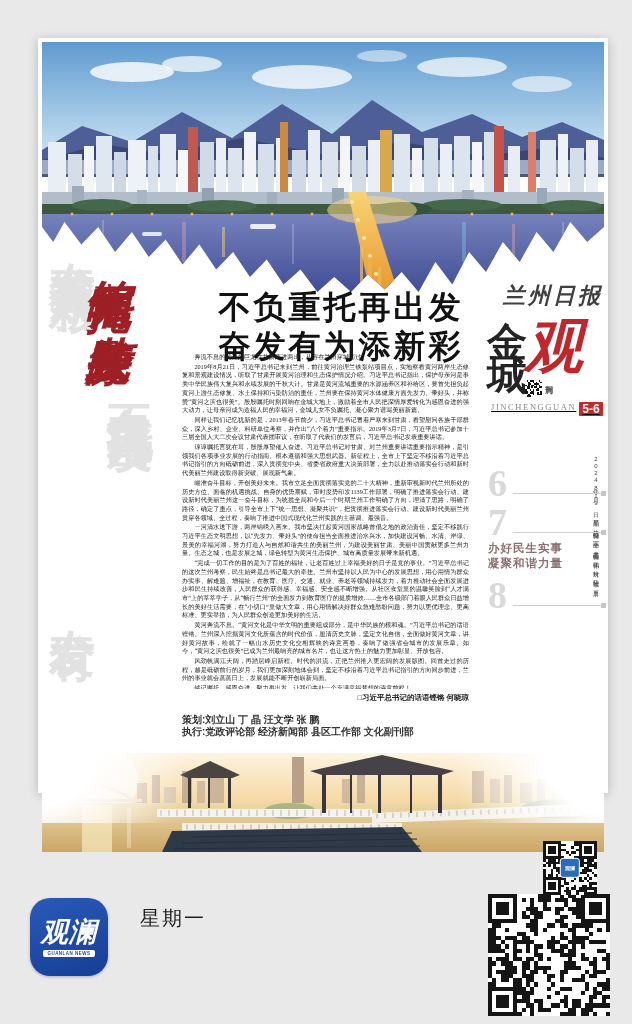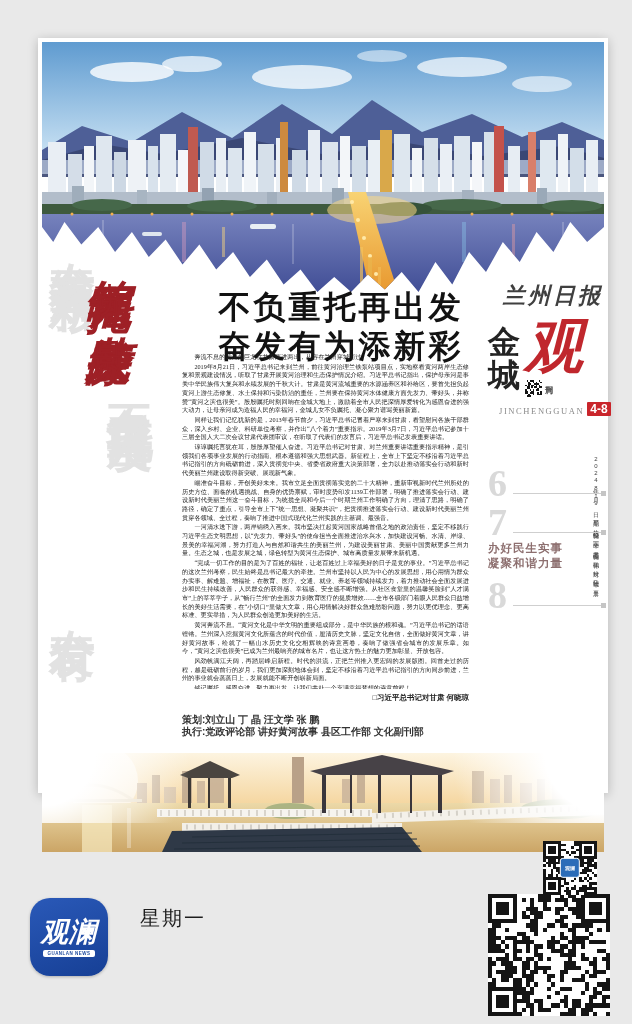--- a/index.html
+++ b/index.html
@@ -57,34 +57,34 @@
   
   .paper-name{
     position:absolute;left:449px;top:243px;width:120px;z-index:3;
     font-family:"DejaVu Serif",cursive,serif;font-style:italic;font-weight:bold;
     color:#404040;font-size:22px;letter-spacing:3px;white-space:nowrap;margin-left:16px;
   }
   .logo{position:absolute;left:449px;top:286px;width:120px;height:112px;z-index:3;}
   .logo-jincheng{
     position:absolute;left:0;top:2px;width:34px;
     font-family:"Liberation Serif","DejaVu Serif",serif;font-weight:900;color:#232323;
-    font-size:32px;line-height:33px;text-align:center;letter-spacing:0;
+    font-size:40px;line-height:33px;text-align:center;letter-spacing:0;
   }
   .logo-guan{
     position:absolute;left:38px;top:-8px;
     font-family:"DejaVu Serif",cursive,serif;font-style:italic;font-weight:bold;
     color:#c0272d;font-size:58px;line-height:60px;
   }
   .logo-row2{position:absolute;left:38px;top:56px;display:flex;align-items:flex-start;}
   .logo-miniqr{width:17px;height:17px;position:relative;}
   .logo-zhoukan{
     writing-mode:vertical-rl;text-orientation:upright;font-size:8px;line-height:9px;
     color:#555;margin-left:2px;font-weight:bold;letter-spacing:0;
   }
-  .logo-latin-row{position:absolute;left:12px;top:78px;display:flex;align-items:flex-end;white-space:nowrap;}
+  .logo-latin-row{position:absolute;left:4px;top:78px;display:flex;align-items:flex-start;white-space:nowrap;text-decoration:underline;}
   .logo-latin{
     font-family:"Liberation Serif","DejaVu Serif",serif;color:#8a8a8a;
     font-size:8.5px;letter-spacing:1.6px;
   }
   .pages-badge{
     display:inline-block;background:#c9252b;color:#fff;font-weight:900;
     font-size:12px;line-height:14px;padding:0 3px;margin-left:3px;border-radius:1px;
   }
   .edition{
     position:absolute;right:8px;top:418px;height:240px;z-index:3;
@@ -339,41 +339,41 @@
             <rect x="81.81818181818183" y="81.81818181818183" width="9.090909090909092" height="9.090909090909092"></rect>
             <rect x="90.90909090909092" y="81.81818181818183" width="9.090909090909092" height="9.090909090909092"></rect>
             <rect x="9.090909090909092" y="90.90909090909092" width="9.090909090909092" height="9.090909090909092"></rect>
             <rect x="18.181818181818183" y="90.90909090909092" width="9.090909090909092" height="9.090909090909092"></rect>
             <rect x="27.272727272727273" y="90.90909090909092" width="9.090909090909092" height="9.090909090909092"></rect>
           </svg></div>
       <div class="logo-zhoukan">周刊</div>
     </div>
     <div class="logo-latin-row">
       <span class="logo-latin">JINCHENGGUAN</span>
-      <span class="pages-badge">4-8</span>
+      <span class="pages-badge">5-6</span>
     </div>
   </div>
   <div class="edition">2024年8月19日 星期一 执行编辑 丁丽华 美术编辑 鹏伟 校对 马晓军 王册</div>
 
   <div class="article">
       <p>奔流不息的黄河如巨龙在甘肃两进两出，从容在兰州穿城而过。</p>
       <p>2019年8月21日，习近平总书记来到兰州，前往黄河治理兰铁泵站项目点，实地察看黄河两岸生态修复和景观建设情况，听取了甘肃开展黄河治理和生态保护情况介绍。习近平总书记指出，保护母亲河是事关中华民族伟大复兴和永续发展的千秋大计。甘肃是黄河流域重要的水源涵养区和补给区，要首先担负起黄河上游生态修复、水土保持和污染防治的重任，兰州要在保持黄河水体健康方面先发力、带好头，并称赞“黄河之滨也很美”。殷殷嘱托时刻回响在金城大地上，激励着全市人民把深情厚爱转化为感恩奋进的强大动力，让母亲河成为造福人民的幸福河，金城儿女不负嘱托、凝心聚力谱写美丽新篇。</p>
       <p>同样让我们记忆犹新的是，2013年春节前夕，习近平总书记冒着严寒来到甘肃，看望慰问各族干部群众，深入乡村、企业、科研单位考察，并作出“八个着力”重要指示。2019年3月7日，习近平总书记参加十三届全国人大二次会议甘肃代表团审议，在听取了代表们的发言后，习近平总书记发表重要讲话。</p>
       <p>谆谆嘱托言犹在耳，殷殷厚望催人奋进。习近平总书记对甘肃、对兰州重要讲话重要指示精神，是引领我们各项事业发展的行动指南、根本遵循和强大思想武器。新征程上，全市上下坚定不移沿着习近平总书记指引的方向砥砺前进，深入贯彻党中央、省委省政府重大决策部署，全力以赴推动落实会行动和新时代美丽兰州建设取得新突破、展现新气象。</p>
       <p>瞄准奋斗目标，开创美好未来。我市立足全面贯彻落实党的二十大精神，重新审视新时代兰州所处的历史方位、面临的机遇挑战、自身的优势禀赋，审时度势印发1139工作部署，明确了推进落实会行动、建设新时代美丽兰州这一奋斗目标，为统揽全局和今后一个时期兰州工作明确了方向，理清了思路，明确了路径，确定了重点，引导全市上下“统一思想、凝聚共识”，把贯彻推进落实会行动、建设新时代美丽兰州贯穿各领域、全过程，奏响了推进中国式现代化兰州实践的主基调、最强音。</p>
       <p>一河清水送下游，两岸锦绣入画来。我市坚决扛起黄河国家战略首倡之地的政治责任，坚定不移践行习近平生态文明思想，以“先发力、带好头”的使命担当全面推进治水兴水，加快建设河畅、水清、岸绿、景美的幸福河湖，努力打造人与自然和谐共生的美丽兰州，为建设美丽甘肃、美丽中国贡献更多兰州力量。生态之城，也是发展之城，绿色转型为黄河生态保护、城市高质量发展带来新机遇。</p>
       <p>“完成一切工作的目的是为了百姓的福祉，让老百姓过上幸福美好的日子是党的事业。”习近平总书记的这次兰州考察，民生始终是总书记最大的牵挂。兰州市坚持以人民为中心的发展思想，用心用情为群众办实事、解难题、增福祉，在教育、医疗、交通、就业、养老等领域持续发力，着力推动社会全面发展进步和民生持续改善，人民群众的获得感、幸福感、安全感不断增强。从社区食堂里的温馨笑脸到“人才满市”上的莘莘学子，从“畅行兰州”的全面发力到教育医疗的提质增效……全市各级部门着眼人民群众日益增长的美好生活需要，在“小切口”里做大文章，用心用情解决好群众急难愁盼问题，努力以更优理念、更高标准、更实举措，为人民群众创造更加美好的生活。</p>
       <p>黄河奔流不息。“黄河文化是中华文明的重要组成部分，是中华民族的根和魂。”习近平总书记的话语铿锵。兰州深入挖掘黄河文化所蕴含的时代价值，厘清历史文脉，坚定文化自信，全面做好黄河文章，讲好黄河故事，绘就了一幅山水历史文化交相辉映的诗意画卷，奏响了做强省会城市的发展乐章。如今，“黄河之滨也很美”已成为兰州最响亮的城市名片，也让这方热土的魅力更加彰显、开放包容。</p>
       <p>风劲帆满江天阔，再踏层峰启新程。时代的洪流，正把兰州推入更宏阔的发展版图。回首走过的历程，越是砥砺前行的岁月，我们更加深刻地体会到，坚定不移沿着习近平总书记指引的方向同步前进，兰州的事业就会蒸蒸日上，发展就能不断开创崭新局面。</p>
       <p>铭记嘱托，感恩奋进，聚力再出发，让我们共赴一个充满幸福梦想的诗意前程！</p>
     </div>
-  <div class="byline">□习近平总书记对甘肃 何晓琼</div>
+  <div class="byline">□习近平总书记的话语铿锵 何晓琼</div>
   <div class="credits">
     <div>策划:刘立山 丁 晶 汪文学 张 鹏</div>
-    <div>执行:党政评论部 讲好黄河故事 县区工作部 文化副刊部</div>
+    <div>执行:党政评论部 经济新闻部 县区工作部 文化副刊部</div>
   </div>
 
   <div class="sidebar">
     <div class="sb-item">
       <div class="sb-num-row">
           <span class="sb-num">6</span>
           <span class="sb-rule"></span>
         </div>
     </div>
     <div class="sb-item">

